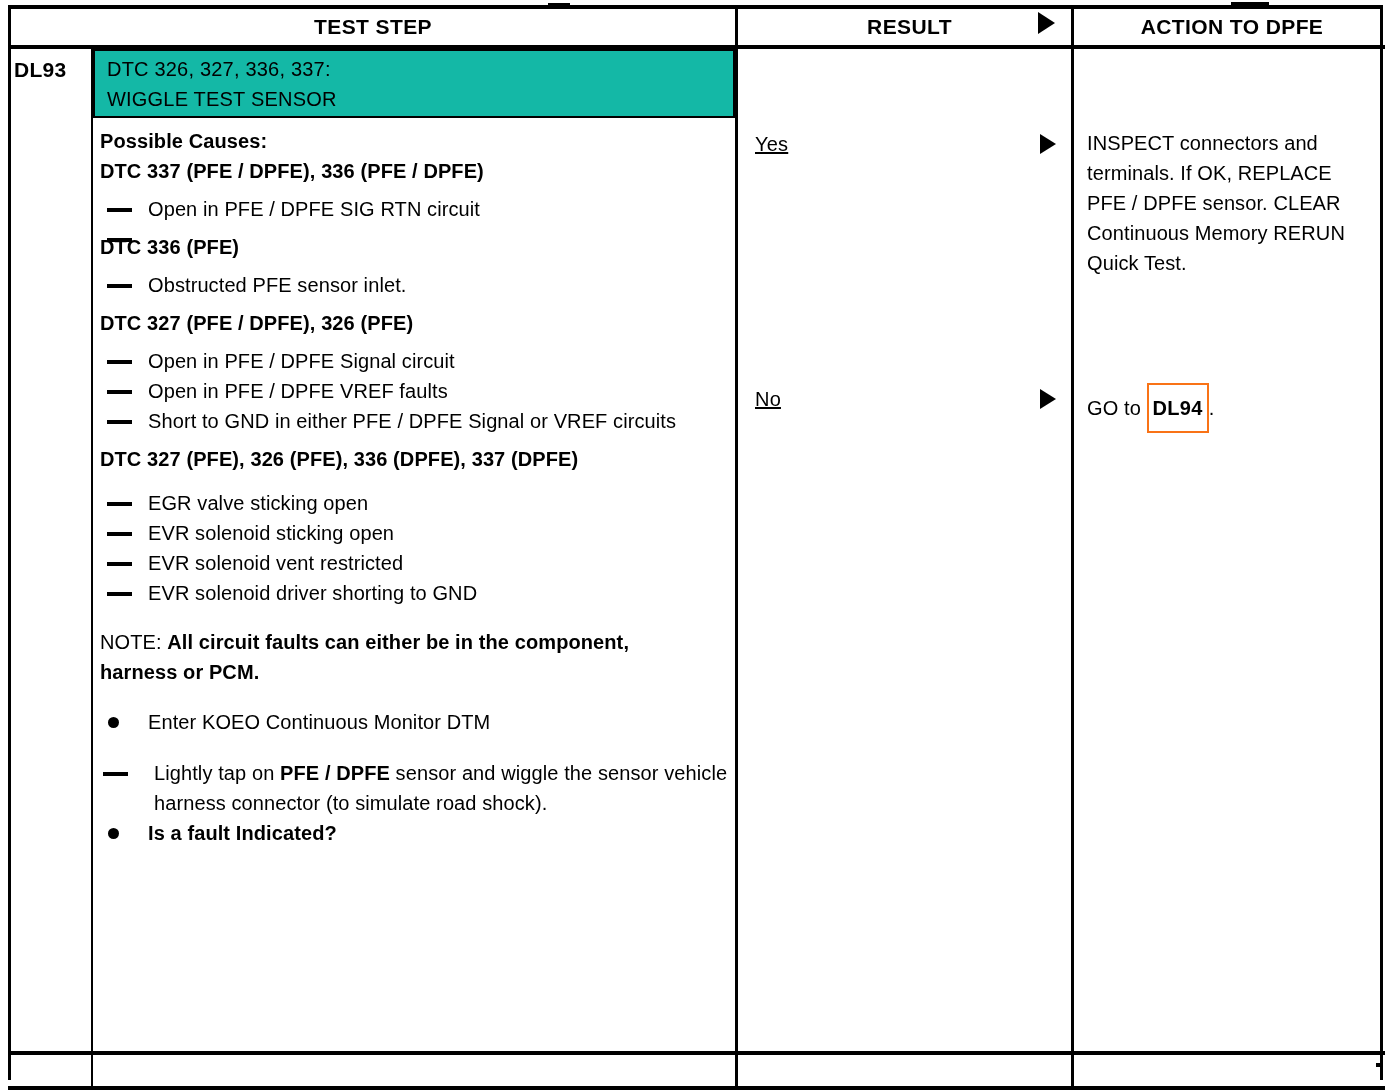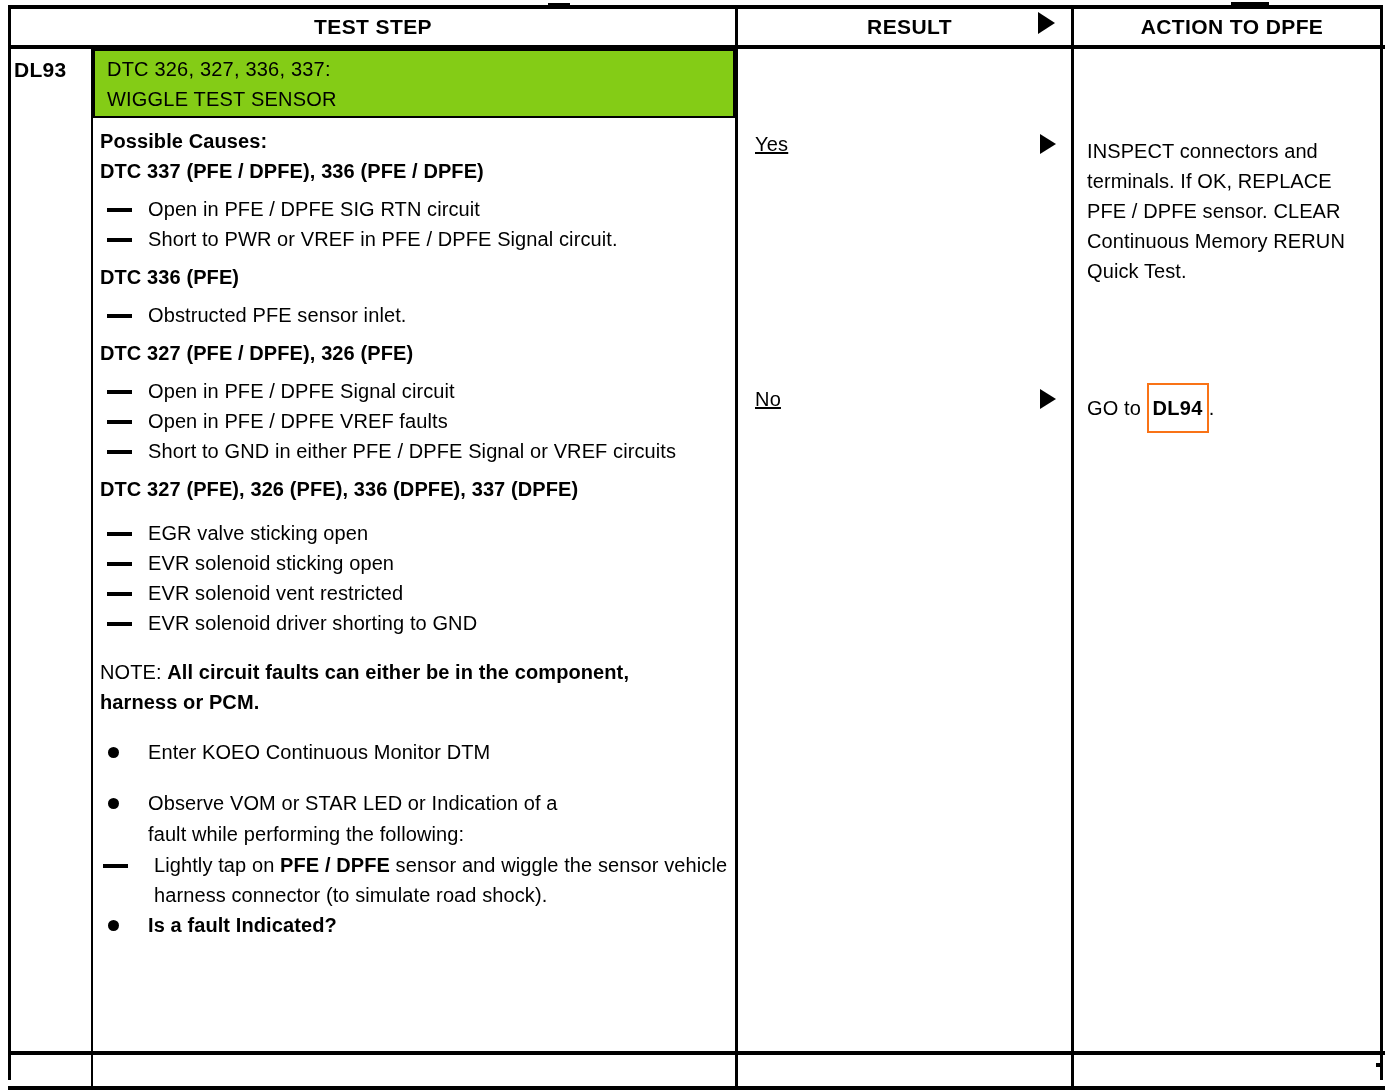--- a/index.html
+++ b/index.html
@@ -112,21 +112,21 @@
     letter-spacing: 0.3px;
   }
   .title-box {
     position: absolute;
     left: 93px;
     top: 49px;
     width: 642px;
     height: 69px;
     border: 2px solid #000;
     box-sizing: border-box;
-    background: #84cc16;
+    background: #14b8a6;
   }
   .title-box .tline {
     position: absolute;
     left: 12px;
     font-size: 20px;
     letter-spacing: 0.2px;
     white-space: nowrap;
   }
   .title-box .tline1 { top: 7px; }
   .title-box .tline2 { top: 37px; }
@@ -237,21 +237,21 @@
 
   
   .act {
     position: absolute;
     left: 1087px;
     width: 270px;
     font-size: 20px;
     line-height: 30px;
     letter-spacing: 0.1px;
   }
-  .act-yes { top: 136px; }
+  .act-yes { top: 128px; }
   .act-no  { top: 383px; }
 
   .ref-box {
     display: inline-block;
     border: 2px solid #f97316;
     padding: 13px 4px;
     font-weight: bold;
     line-height: 20px;
     letter-spacing: 0.3px;
   }
@@ -291,21 +291,20 @@
     <div class="b-head">Possible Causes:</div>
 
     <div class="b-head">DTC 337 (PFE / DPFE), 336 (PFE / DPFE)</div>
     <div class="sp8"></div>
     <div class="dash-item">
       <span class="dash"></span>
       <span>Open in PFE / DPFE SIG RTN circuit</span>
     </div>
     <div class="dash-item">
       <span class="dash"></span>
-      <span>Short to PWR or VREF in PFE / DPFE Signal circuit.</span>
     </div>
     <div class="sp8"></div>
 
     <div class="b-head">DTC 336 (PFE)</div>
     <div class="sp8"></div>
     <div class="dash-item">
       <span class="dash"></span>
       <span>Obstructed PFE sensor inlet.</span>
     </div>
     <div class="sp8"></div>
@@ -352,25 +351,20 @@
 
     <div class="sp20"></div>
 
     <div class="bullet-item">
       <span class="bullet"></span>
       <span>Enter KOEO Continuous Monitor DTM</span>
     </div>
 
     <div class="sp20"></div>
 
-    <div class="bullet-item">
-      <span class="bullet"></span>
-      <span>Observe VOM or STAR LED or Indication of a</span><br>
-      <span>fault while performing the following:</span>
-    </div>
 
     <div class="sub-dash">
       <span class="dash"></span>
       <span>Lightly tap on </span><span class="strong">PFE / DPFE</span><span> sensor and wiggle the sensor vehicle harness connector (to simulate road shock).</span>
     </div>
 
     <div class="bullet-item bold">
       <span class="bullet"></span>
       <span>Is a fault Indicated?</span>
     </div>

